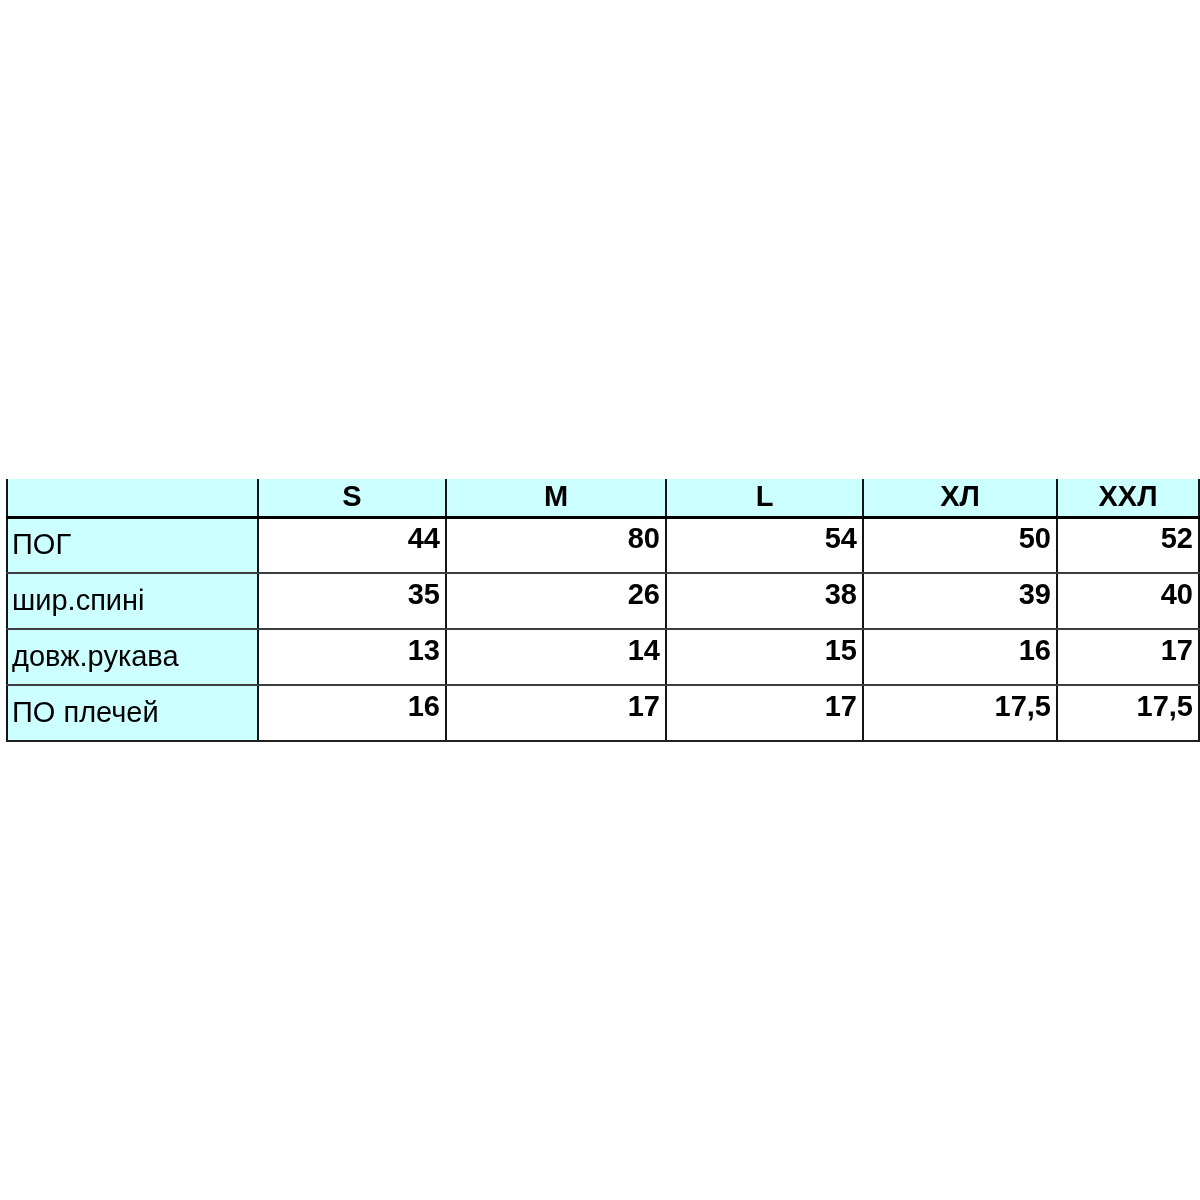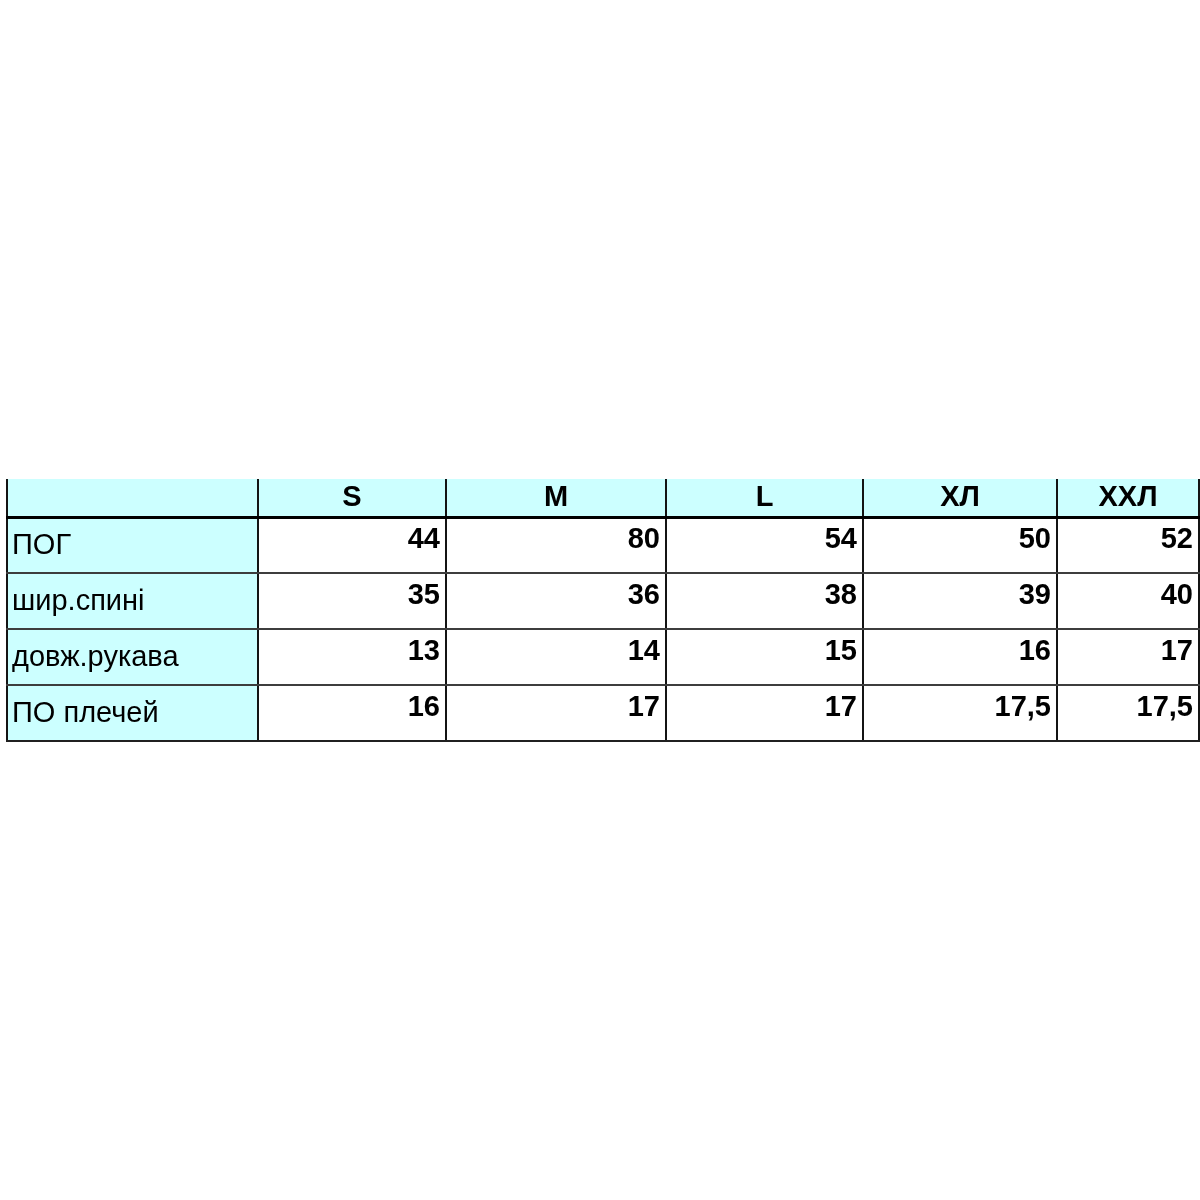--- a/index.html
+++ b/index.html
@@ -102,21 +102,21 @@
         <td class="label">ПОГ</td>
         <td class="num">44</td>
         <td class="num">80</td>
         <td class="num">54</td>
         <td class="num">50</td>
         <td class="num">52</td>
       </tr>
       <tr>
         <td class="label">шир.спині</td>
         <td class="num">35</td>
-        <td class="num">36</td>
+        <td class="num">26</td>
         <td class="num">38</td>
         <td class="num">39</td>
         <td class="num">40</td>
       </tr>
       <tr>
         <td class="label">довж.рукава</td>
         <td class="num">13</td>
         <td class="num">14</td>
         <td class="num">15</td>
         <td class="num">16</td>

